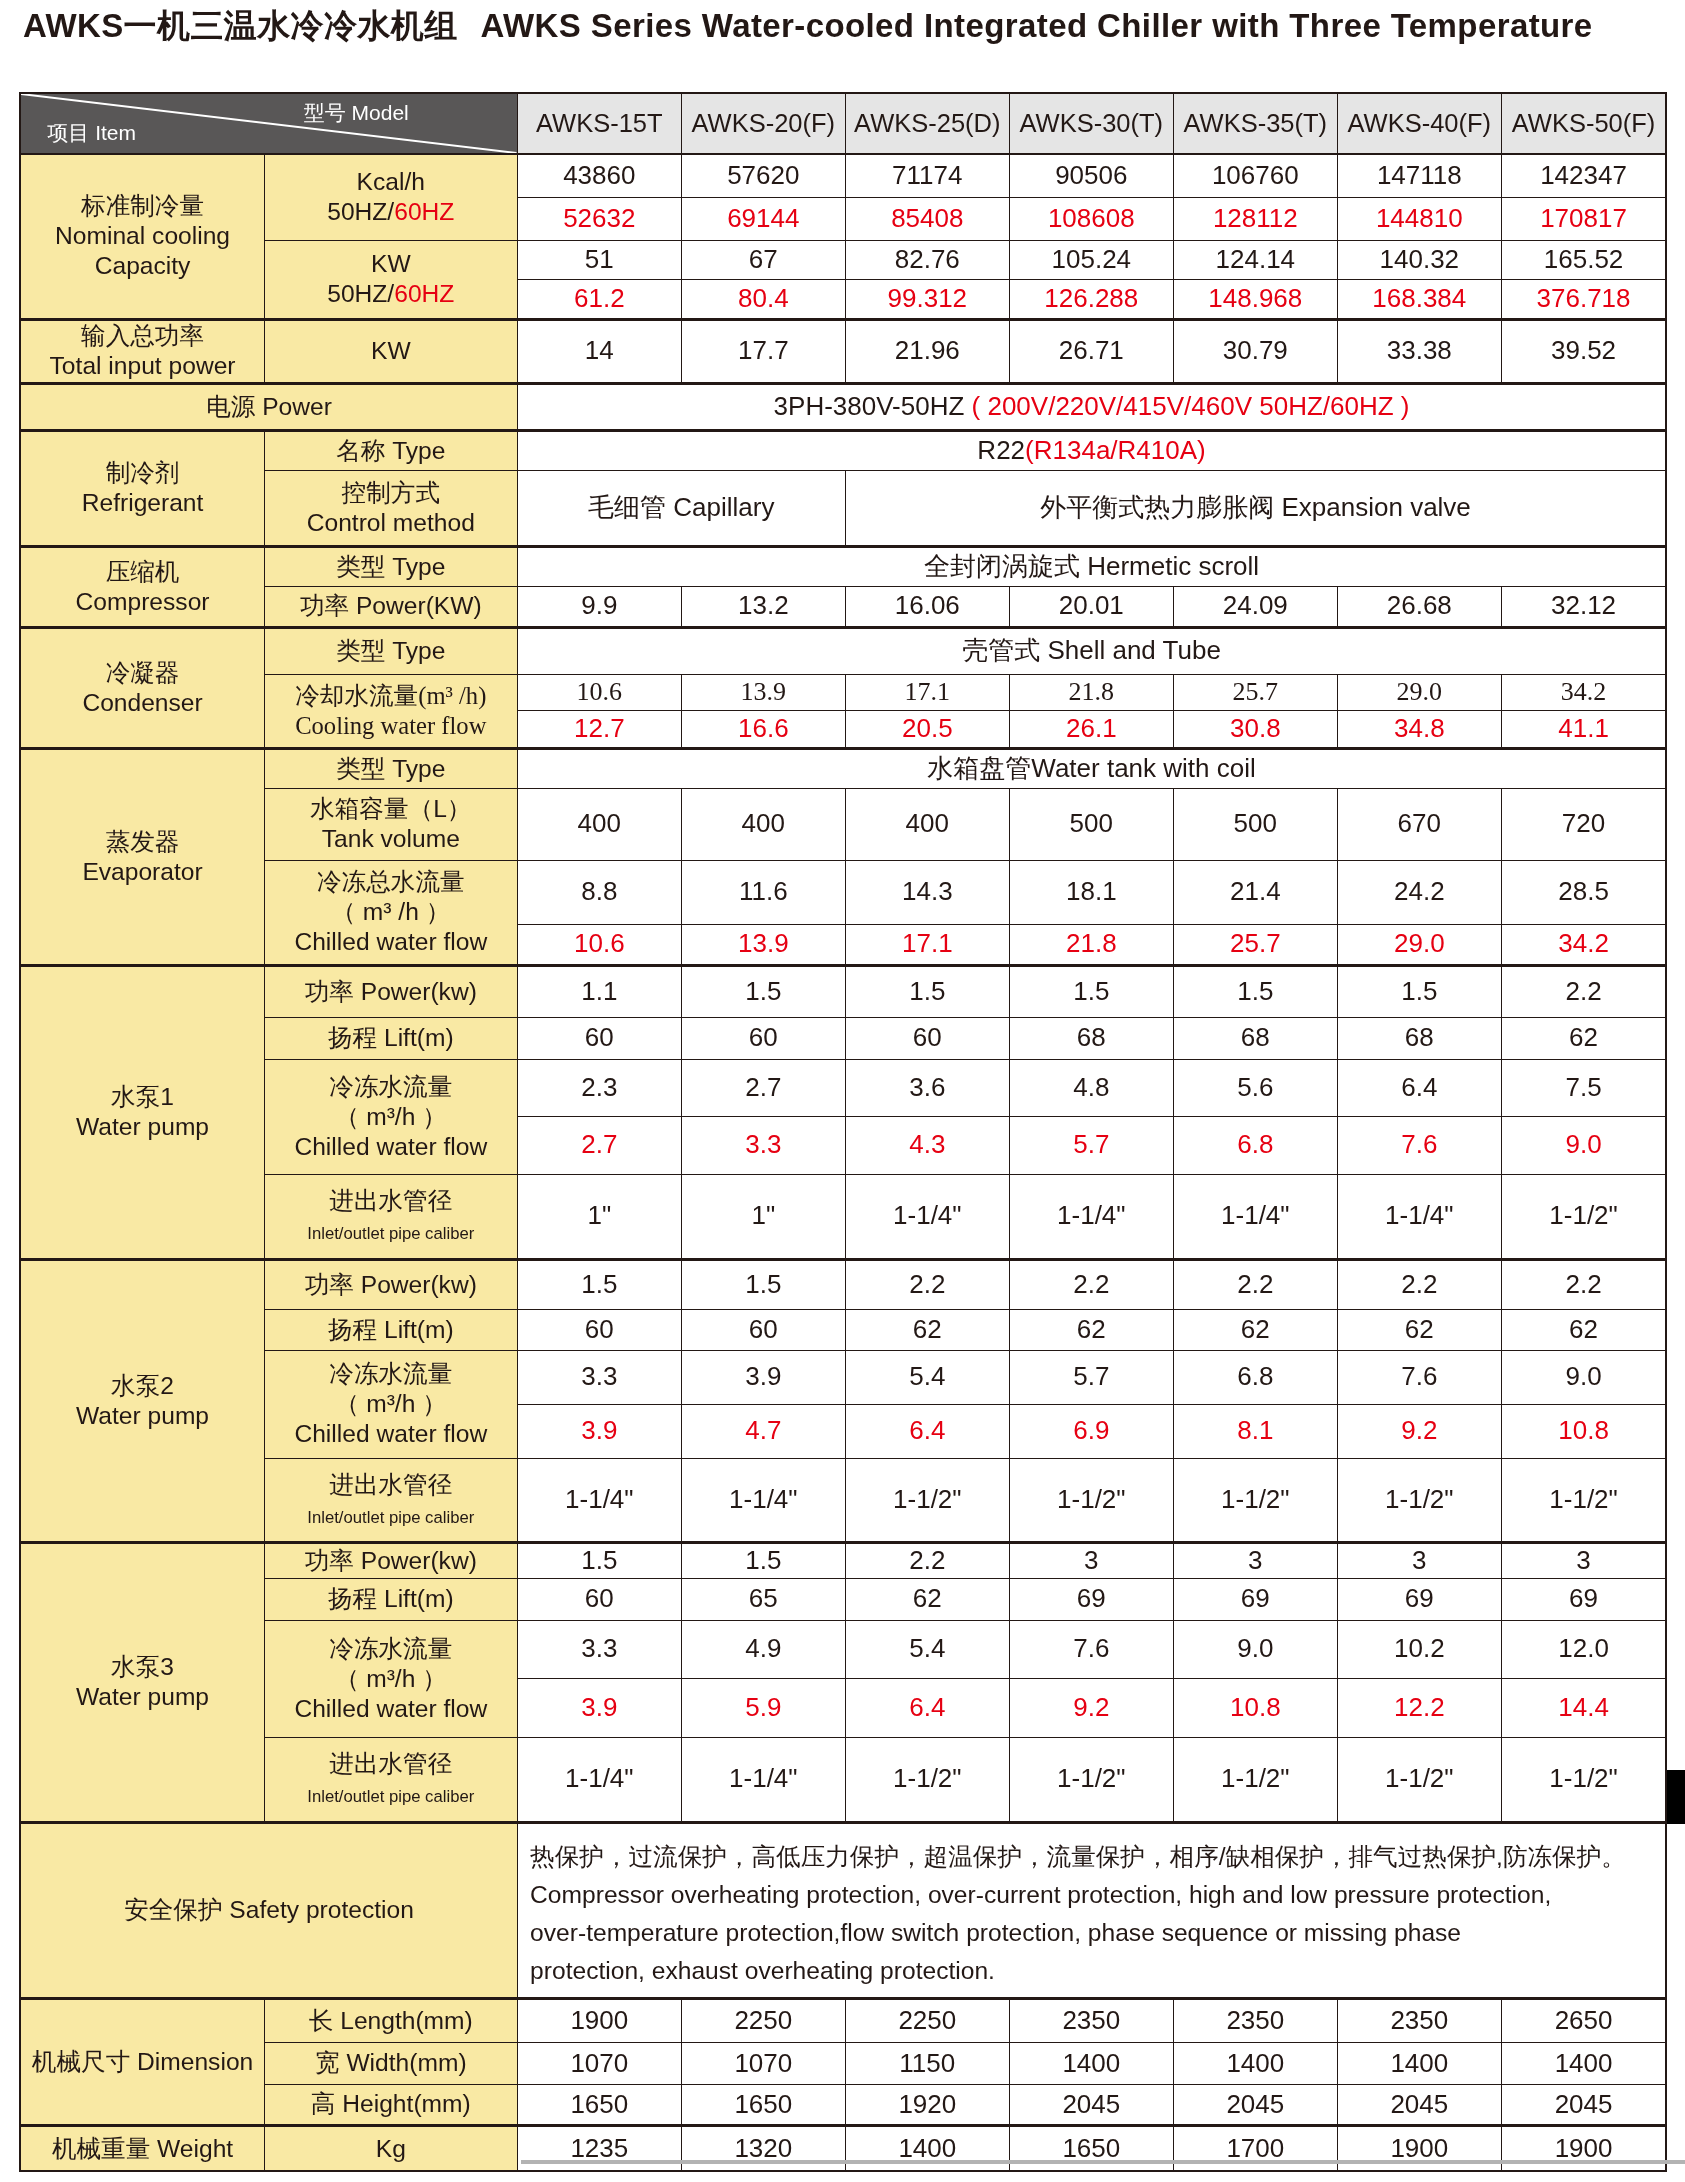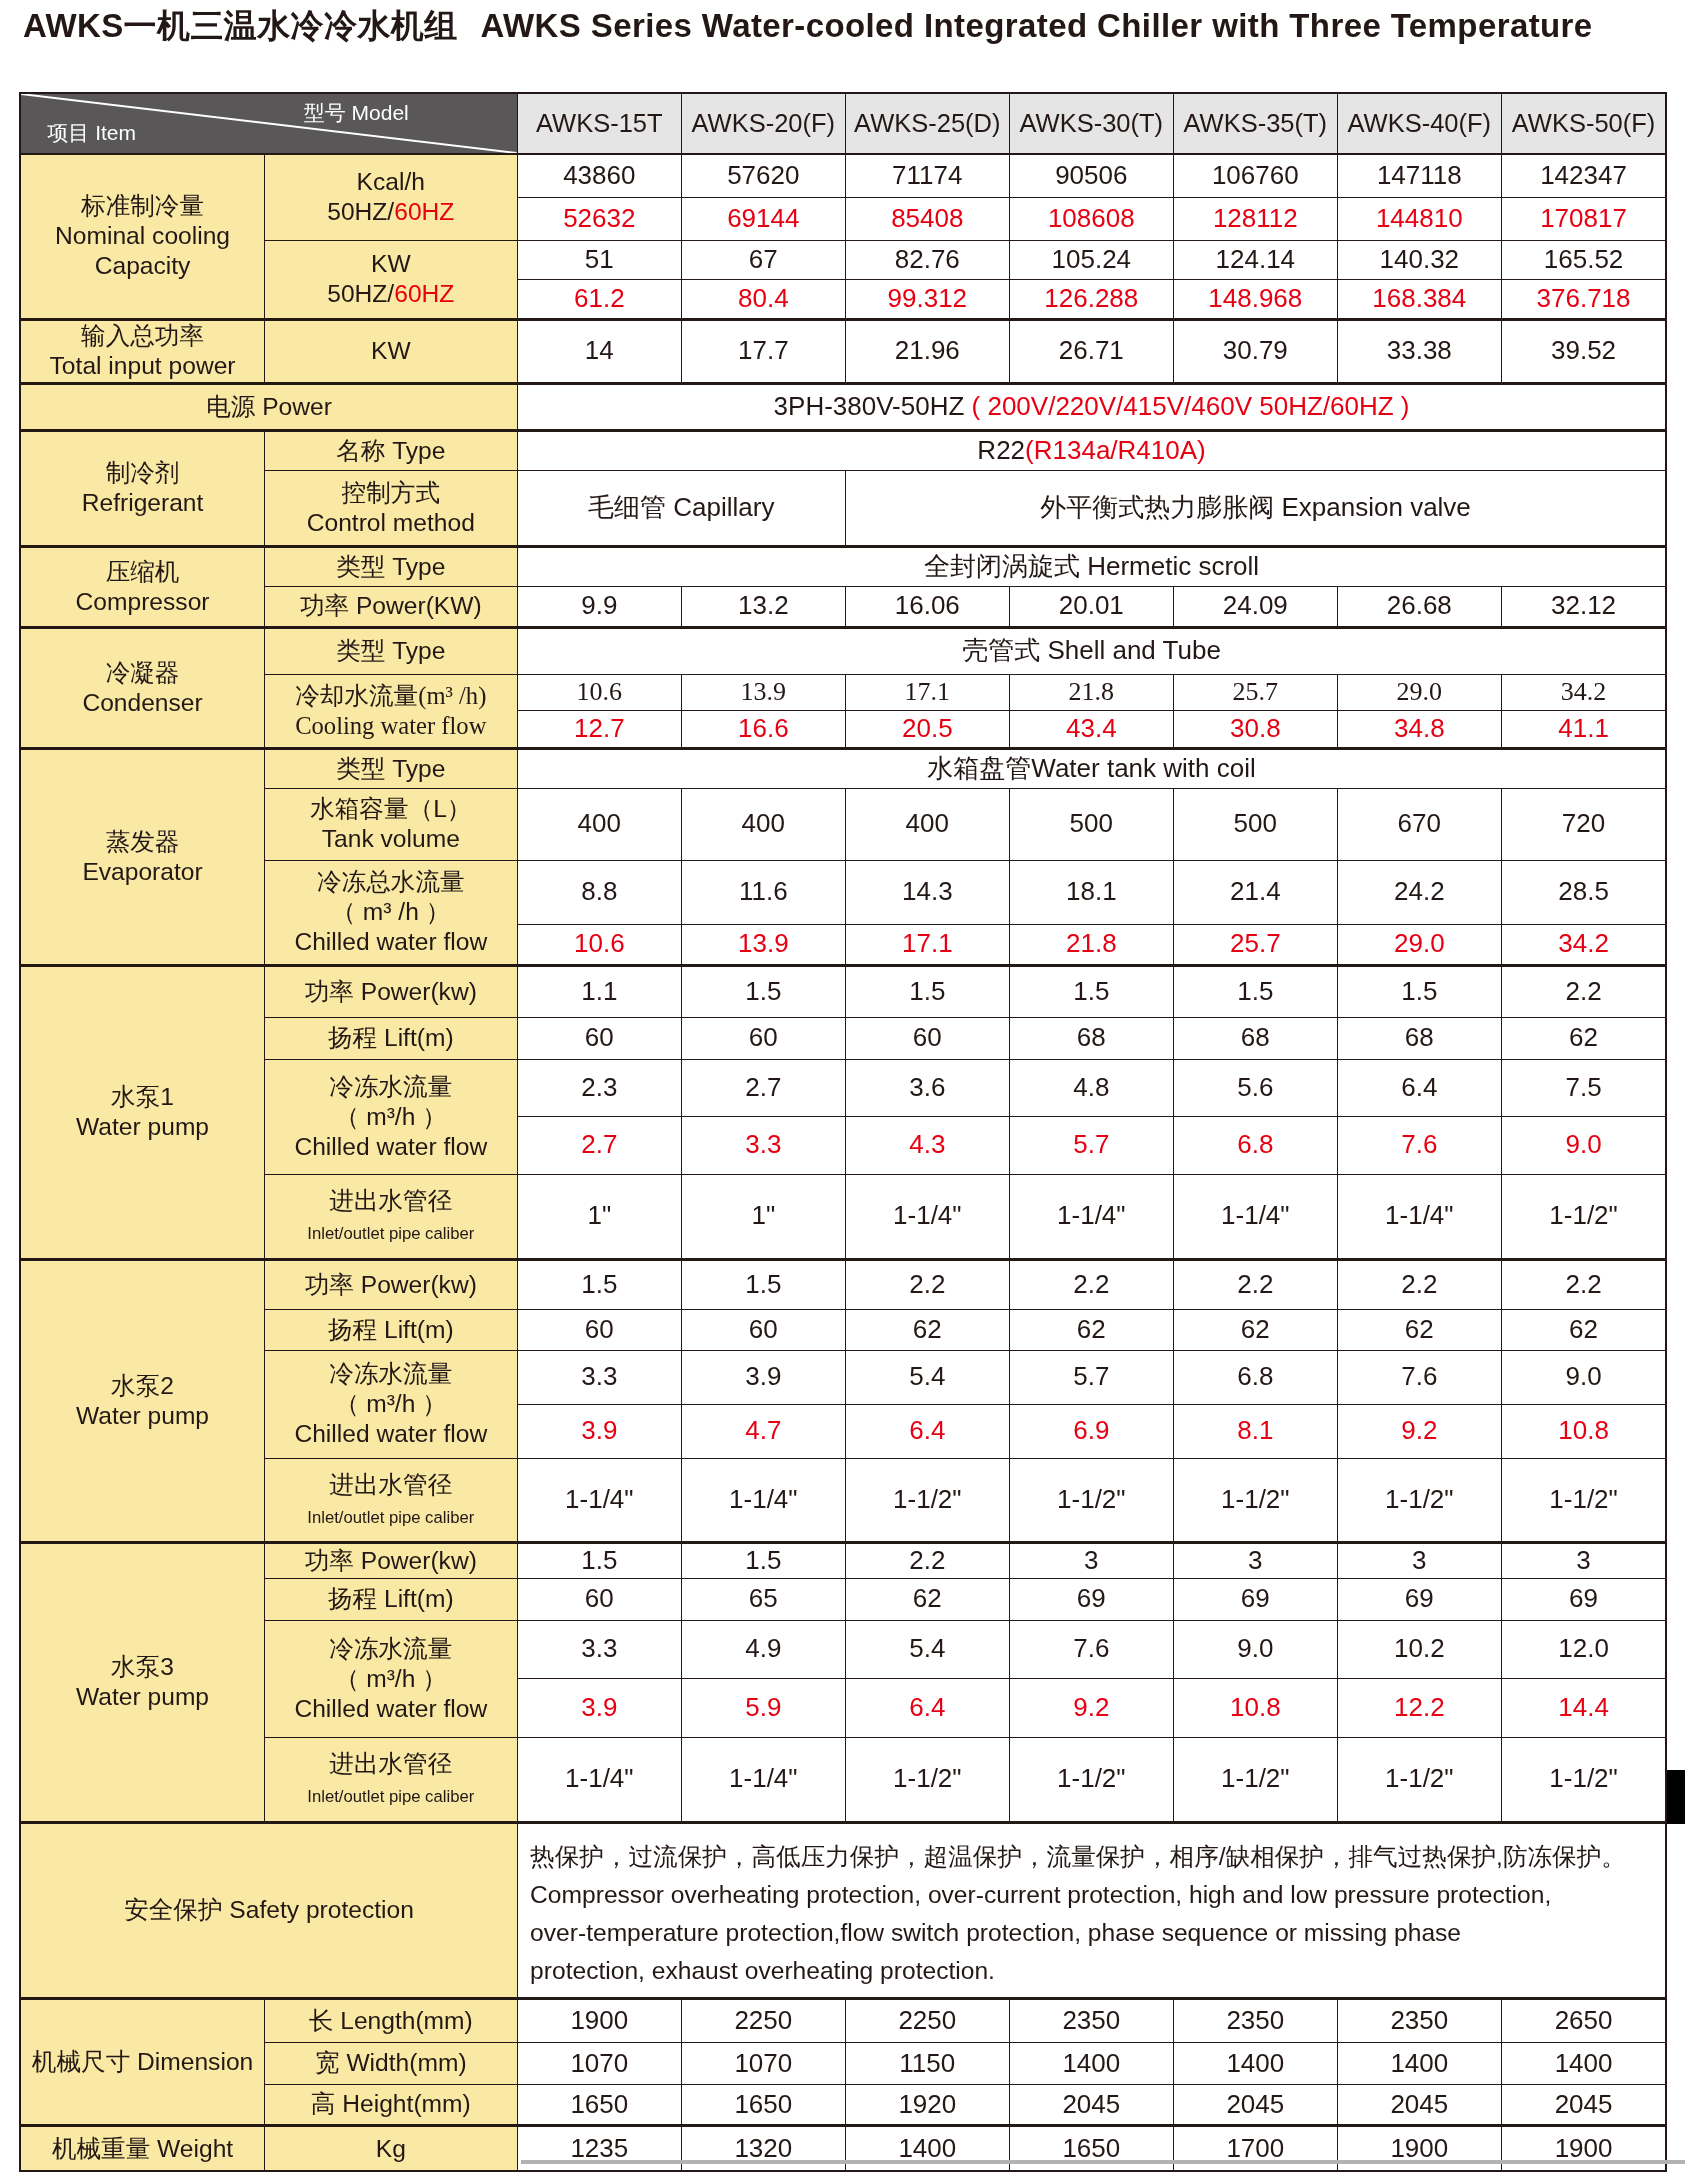--- a/index.html
+++ b/index.html
@@ -198,21 +198,21 @@
         <td class="val"><span>17.1</span></td>
         <td class="val"><span>21.8</span></td>
         <td class="val"><span>25.7</span></td>
         <td class="val"><span>29.0</span></td>
         <td class="val"><span>34.2</span></td>
       </tr>
       <tr class="redrow" style="height: 38px;">
         <td class="val"><span>12.7</span></td>
         <td class="val"><span>16.6</span></td>
         <td class="val"><span>20.5</span></td>
-        <td class="val"><span>43.4</span></td>
+        <td class="val"><span>26.1</span></td>
         <td class="val"><span>30.8</span></td>
         <td class="val"><span>34.8</span></td>
         <td class="val"><span>41.1</span></td>
       </tr>
       <tr class="sect" style="height: 40px;">
         <td rowspan="4" class="lbl">
           <div class="ln"><span>蒸发器</span></div>
           <div class="ln"><span>Evaporator</span></div>
         </td>
         <td class="lbl"><span>类型  Type</span></td>

